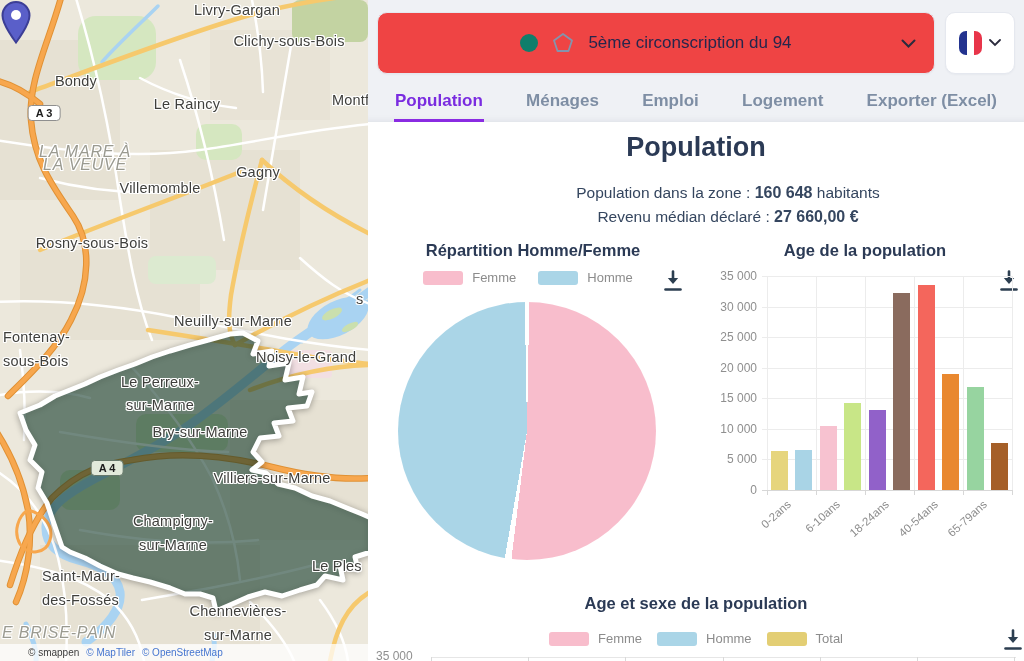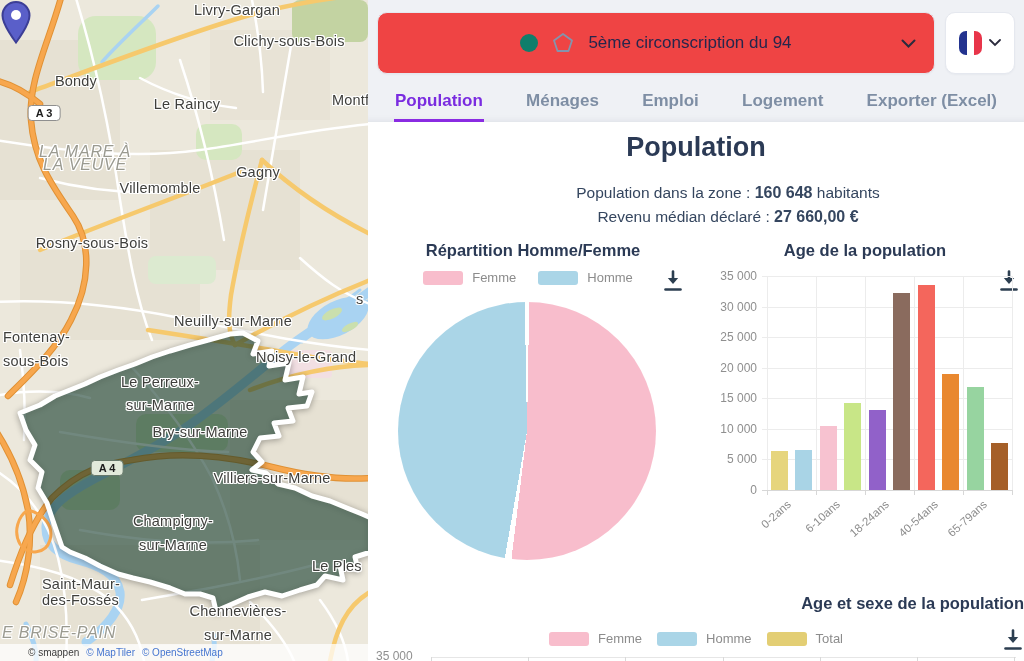--- a/index.html
+++ b/index.html
@@ -61,21 +61,21 @@
   #pie{position:absolute;left:30px;top:180px;width:258px;height:258px;border-radius:50%;}
   #bar-plot{position:absolute;left:399px;top:154px;width:245px;height:214px;}
   .hgrid{position:absolute;left:-5px;right:0;height:1px;background:#ececec;}
   .hgrid.zero{background:#d7d7d7;}
   .vgrid{position:absolute;top:0;bottom:0;width:1px;background:#ececec;}
   .xtick{position:absolute;width:1px;height:5px;background:#d7d7d7;top:214px;}
   .bar{position:absolute;bottom:0;}
   .ylab{position:absolute;width:52px;text-align:right;font-size:12px;color:#8f8f8f;}
   .xlab{position:absolute;font-size:11.5px;color:#8c8c8c;transform:translateX(-100%) rotate(-42deg);
     transform-origin:right top;white-space:nowrap;}
-  #section3-title{position:absolute;top:472px;left:0;width:656px;text-align:right;
+  #section3-title{position:absolute;top:472px;left:0;width:656px;text-align:center;
     font-size:16.5px;font-weight:700;color:#2b3a55;}
   #partial-ylab{position:absolute;left:8px;top:527px;font-size:12px;color:#8f8f8f;}
   #partial-grid{position:absolute;left:63px;top:535px;width:585px;height:1px;background:#e6e6e6;}
   .ptick{position:absolute;top:535px;width:1px;height:5px;background:#d9d9d9;}
 </style>
 </head>
 <body>
 
 <div id="map">
   <svg width="368" height="661" viewBox="0 0 368 661">
@@ -181,21 +181,21 @@
     <div class="map-label" style="left: 233px; top: 321px;">Neuilly-sur-Marne</div>
     <div class="map-label anchor-left" style="left: 3px; top: 337px;">Fontenay-</div>
     <div class="map-label anchor-left" style="left: 3px; top: 361px;">sous-Bois</div>
     <div class="map-label anchor-left" style="left: 256px; top: 357px;">Noisy-le-Grand</div>
     <div class="map-label" style="left: 160px; top: 382px;">Le Perreux-</div>
     <div class="map-label" style="left: 160px; top: 405px;">sur-Marne</div>
     <div class="map-label" style="left: 200px; top: 432px;">Bry-sur-Marne</div>
     <div class="map-label" style="left: 272px; top: 478px;">Villiers-sur-Marne</div>
     <div class="map-label" style="left: 173px; top: 521px;">Champigny-</div>
     <div class="map-label" style="left: 173px; top: 545px;">sur-Marne</div>
-    <div class="map-label anchor-left" style="left: 42px; top: 576px; margin-top: 8px;">Saint-Maur-</div>
+    <div class="map-label anchor-left" style="left: 42px; top: 576px;">Saint-Maur-</div>
     <div class="map-label anchor-left" style="left: 42px; top: 600px;">des-Fossés</div>
     <div class="map-label area anchor-left" style="left: 2px; top: 633px;">E BRISE-PAIN</div>
     <div class="map-label" style="left: 238px; top: 611px;">Chennevières-</div>
     <div class="map-label" style="left: 238px; top: 635px;">sur-Marne</div>
     <div class="map-label anchor-left" style="left: 312px; top: 566px;">Le Ples</div>
     <div class="map-badge" style="left: 44px; top: 113px;">A 3</div>
     <div class="map-badge tinted" style="left: 107px; top: 468px;">A 4</div>
     <div id="attribution">
     <span>© smappen</span>
     <span class="attr-link">© MapTiler</span>

